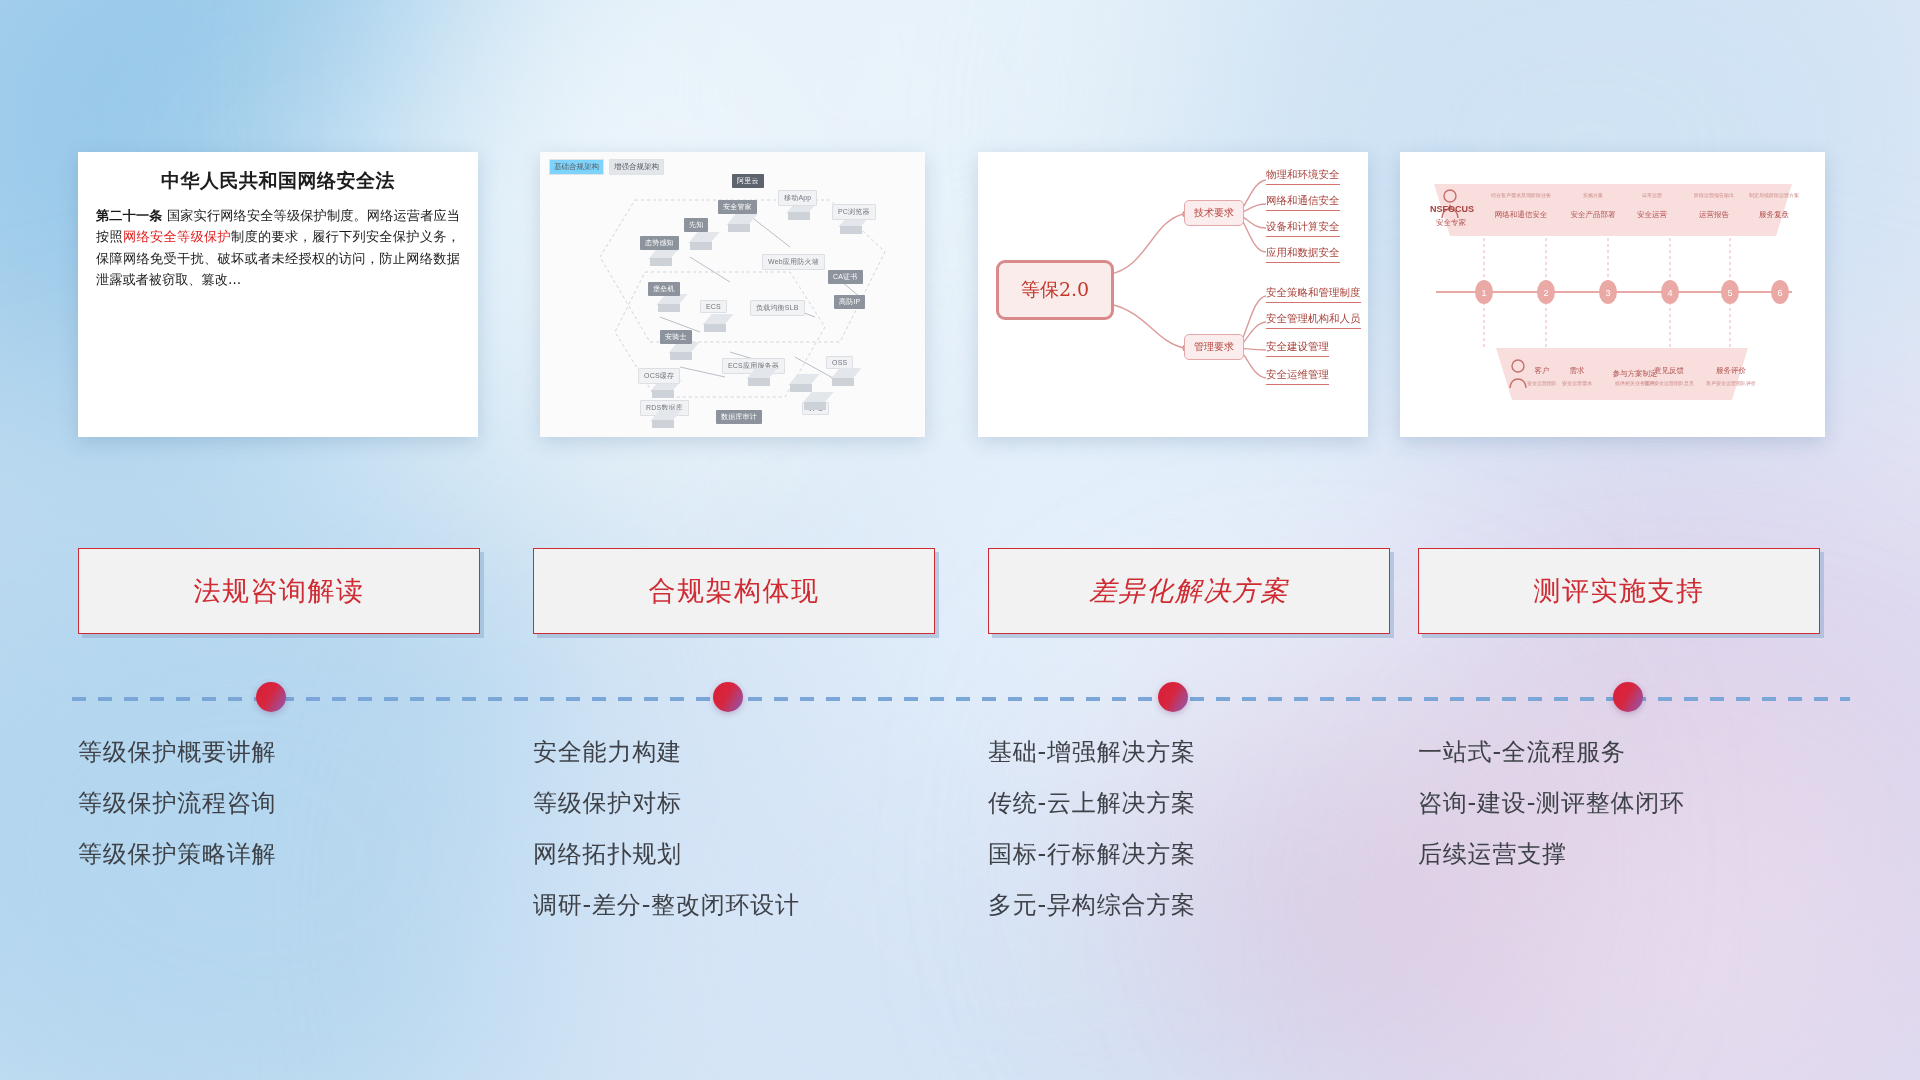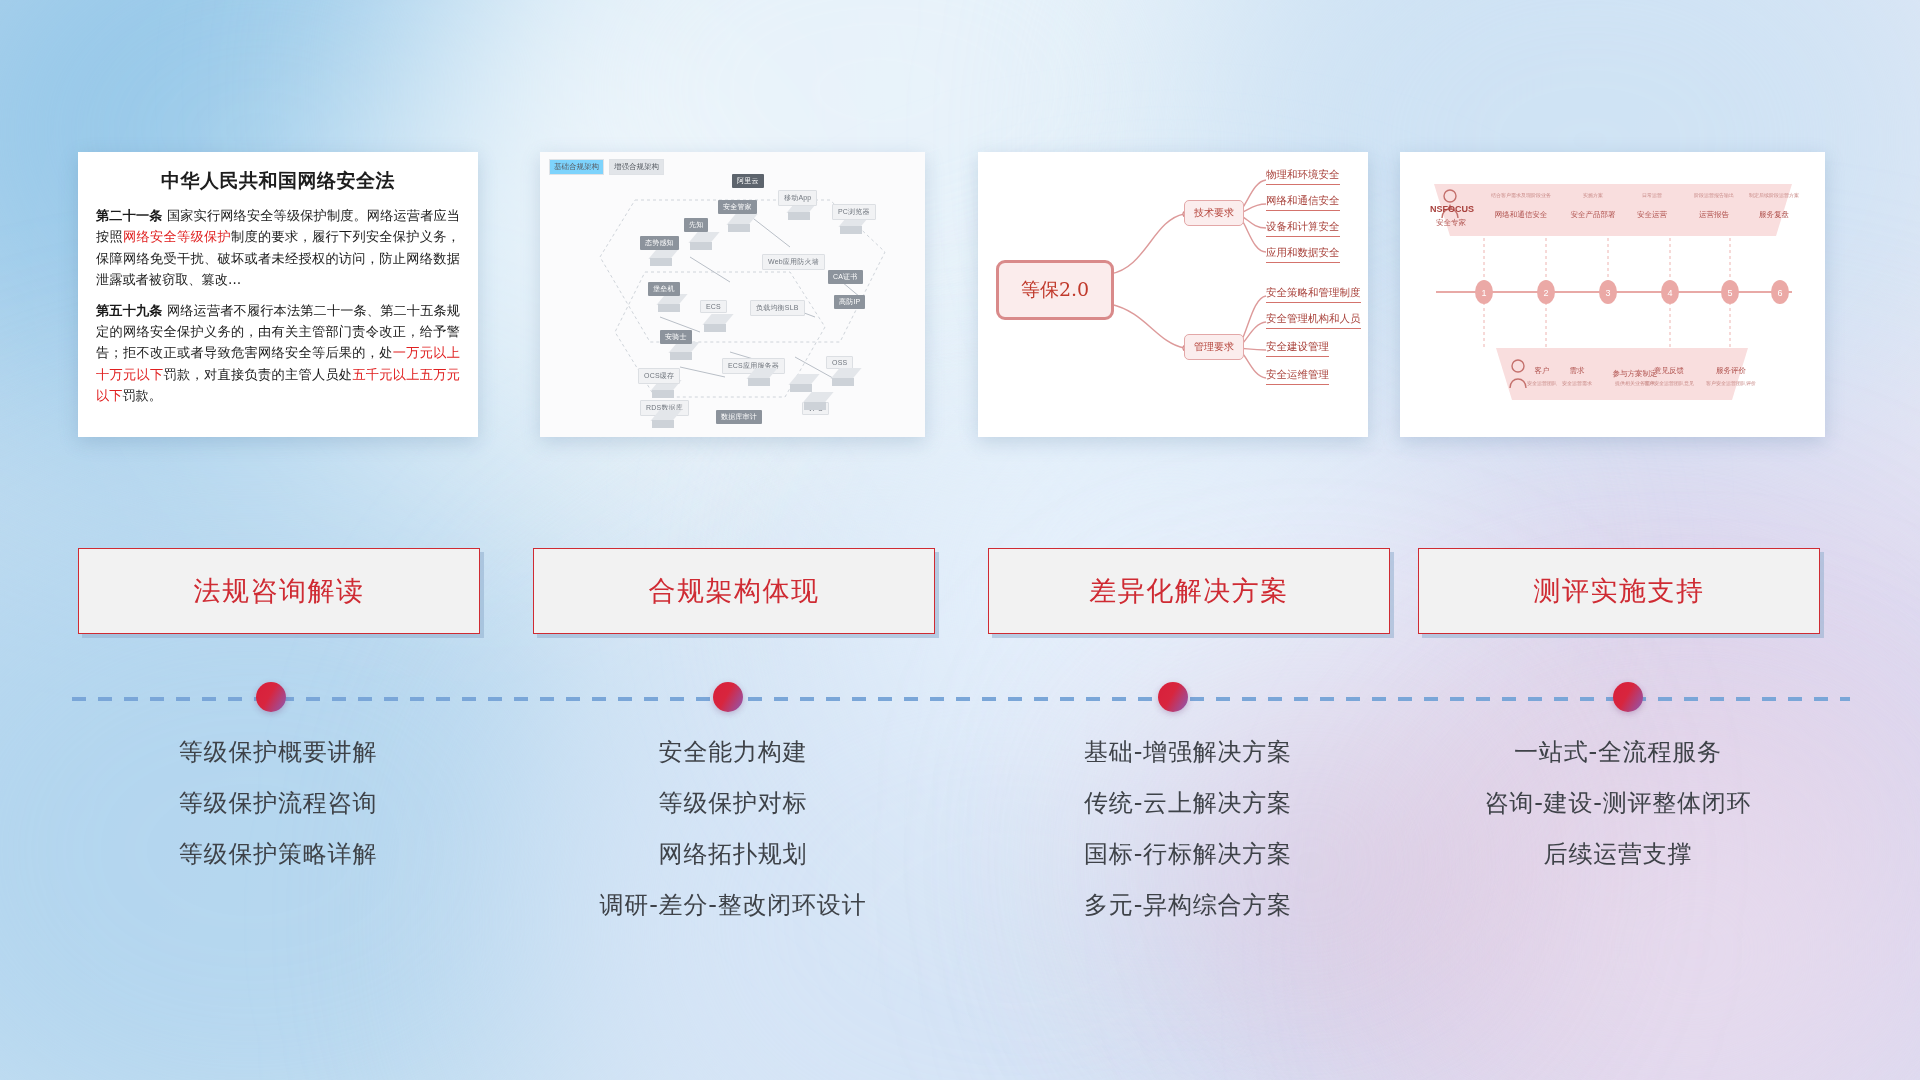--- a/index.html
+++ b/index.html
@@ -87,37 +87,37 @@
   .tbox{
     position:absolute;height:84px;background:#f2f2f2;
     border:1.6px solid #cf2b33;
     display:flex;align-items:center;justify-content:center;
     box-shadow:4px 4px 0 0 rgba(145,175,205,.55);
   }
   .tbox span{color:#cf2b33;font-size:27px;letter-spacing:1.5px;
     font-family:"DejaVu Sans","Liberation Sans",sans-serif;}
   .tbox.t1{left:78px;width:400px;}
   .tbox.t2{left:533px;width:400px;}
-  .tbox.t3{left:988px;width:400px;}
+  .tbox.t3{left:988px;width:400px;font-style:italic;}
   .tbox.t4{left:1418px;width:400px;}
 
   
   .tl{position:absolute;top:697px;left:72px;width:1778px;height:4px;
      background-image:repeating-linear-gradient(to right,#7aa6d8 0 14px,transparent 14px 26px);}
   .dot{position:absolute;width:30px;height:30px;border-radius:50%;
      background:linear-gradient(120deg,#d81f3a 0%,#d8253e 45%,#8a5bb8 100%);
      top:682px;box-shadow:0 2px 6px rgba(120,60,120,.3);}
   .dot.d1{left:256px;}
   .dot.d2{left:713px;}
   .dot.d3{left:1158px;}
   .dot.d4{left:1613px;}
 
   
   .lists{position:absolute;top:740px;left:0;width:1920px;}
-  .col{position:absolute;text-align:center;}
+  .col{position:absolute;}
   .col.l1{left:78px;width:400px;}
   .col.l2{left:533px;width:400px;}
   .col.l3{left:988px;width:400px;}
   .col.l4{left:1418px;width:400px;}
   .col .it{font-size:24px;color:#3e4248;line-height:1;margin-bottom:27px;
     font-family:"DejaVu Sans","Liberation Sans",sans-serif;letter-spacing:.8px;}
 </style>
 </head>
 <body>
 
@@ -137,21 +137,20 @@
 </div>
 
 <div class="wrap">
 
   <div class="cards">
 
     <div class="card c1">
       <div class="law">
         <h3>中华人民共和国网络安全法</h3>
         <p><b>第二十一条</b><span> 国家实行网络安全等级保护制度。网络运营者应当按照</span><span class="hl">网络安全等级保护</span><span>制度的要求，履行下列安全保护义务，保障网络免受干扰、破坏或者未经授权的访问，防止网络数据泄露或者被窃取、篡改…</span></p>
-        <p><b>第五十九条</b><span> 网络运营者不履行本法第二十一条、第二十五条规定的网络安全保护义务的，由有关主管部门责令改正，给予警告；拒不改正或者导致危害网络安全等后果的，处</span><span class="hl">一万元以上十万元以下</span><span>罚款，对直接负责的主管人员处</span><span class="hl">五千元以上五万元以下</span><span>罚款。</span></p>
       </div>
     </div>
 
     <div class="card c2">
       <div class="arch">
         <div class="tabs">
           <div class="tab">基础合规架构</div>
           <div class="tab on">增强合规架构</div>
         </div>
 

